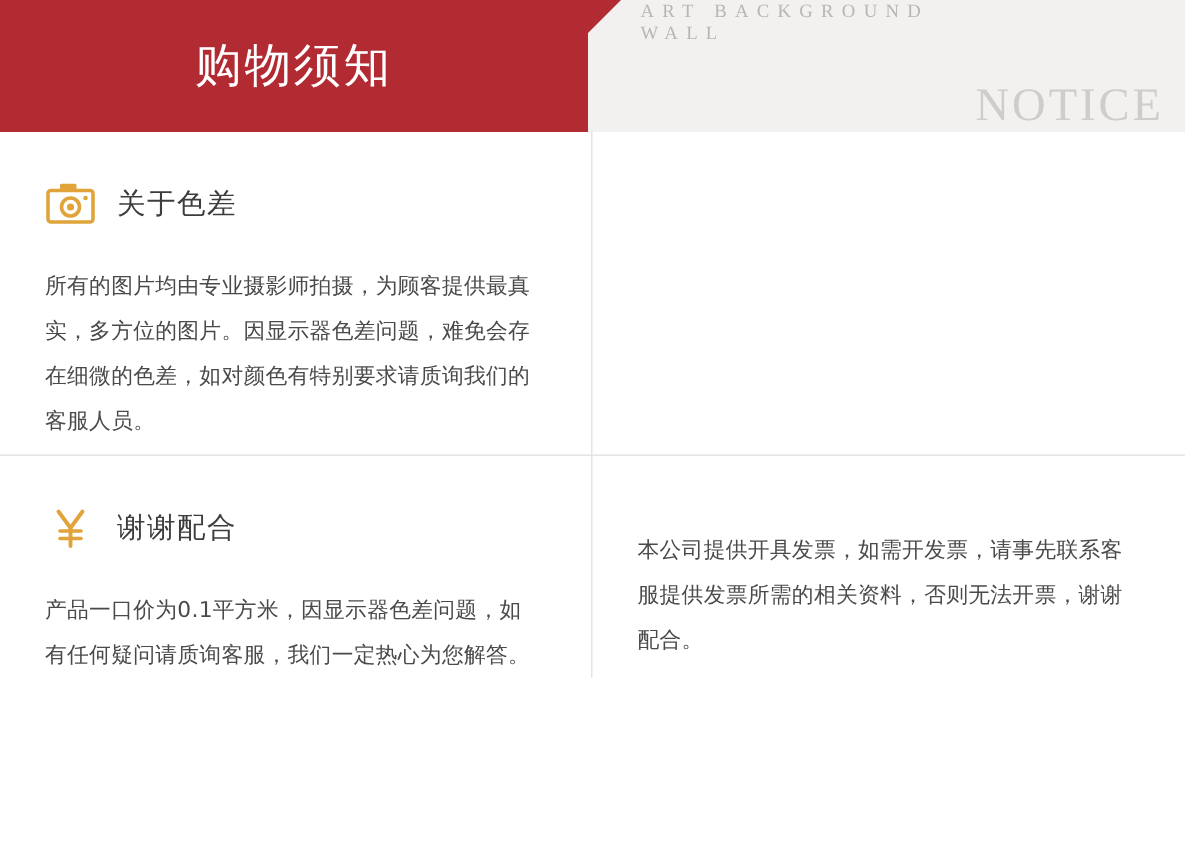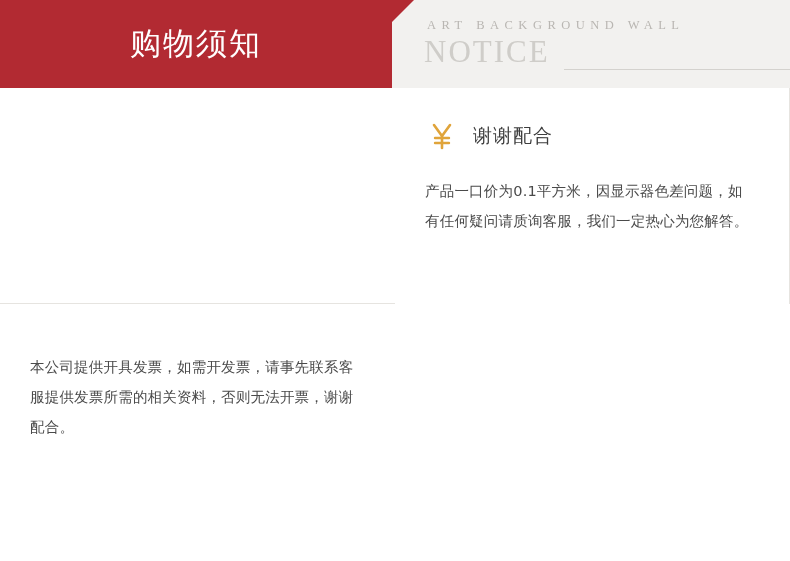--- a/index.html
+++ b/index.html
@@ -40,21 +40,20 @@
     color: #ffffff;
     font-size: 31px;
     font-weight: normal;
     letter-spacing: 2px;
     font-family: "DejaVu Sans", "Liberation Sans", sans-serif;
   }
   .header-right {
     flex: 1;
     position: relative;
     display: flex;
-    flex-direction: column;
     justify-content: center;
     padding-left: 32px;
   }
   .corner-tri {
     position: absolute;
     left: 0;
     top: 0;
     width: 0;
     height: 0;
     border-left: 22px solid #b22a32;
@@ -150,20 +149,35 @@
       <div class="sub-en">ART BACKGROUND WALL</div>
       <div class="notice-row">
         <div class="notice-en">NOTICE</div>
         <div class="notice-line"></div>
       </div>
     </div>
   </div>
 
   <div class="grid">
 
+    <div class="cell left toprow">
+      <div class="cell-head">
+        <span class="icon">
+          <svg width="34" height="34" viewBox="0 0 34 34">
+            <rect x="2" y="8" width="30" height="21" rx="2" ry="2" fill="none" stroke="#e0a43a" stroke-width="2.4"></rect>
+            <rect x="10" y="3.5" width="11" height="5" rx="1" fill="#e0a43a"></rect>
+            <circle cx="17" cy="19" r="6" fill="none" stroke="#e0a43a" stroke-width="2.4"></circle>
+            <circle cx="17" cy="19" r="2.4" fill="#e0a43a"></circle>
+            <circle cx="27" cy="13" r="1.5" fill="#e0a43a"></circle>
+          </svg>
+        </span>
+        <span class="cell-title">关于色差</span>
+      </div>
+      <div class="cell-body">所有的图片均由专业摄影师拍摄，为顾客提供最真实，多方位的图片。因显示器色差问题，难免会存在细微的色差，如对颜色有特别要求请质询我们的客服人员。</div>
+    </div>
 
     <div class="cell toprow">
     </div>
 
     <div class="cell left">
       <div class="cell-head">
         <span class="icon">
           <svg width="34" height="34" viewBox="0 0 34 34">
             <path d="M9 6 L17 17 L25 6" fill="none" stroke="#e0a43a" stroke-width="2.6" stroke-linecap="round"></path>
             <path d="M17 17 V29" fill="none" stroke="#e0a43a" stroke-width="2.6" stroke-linecap="round"></path>

